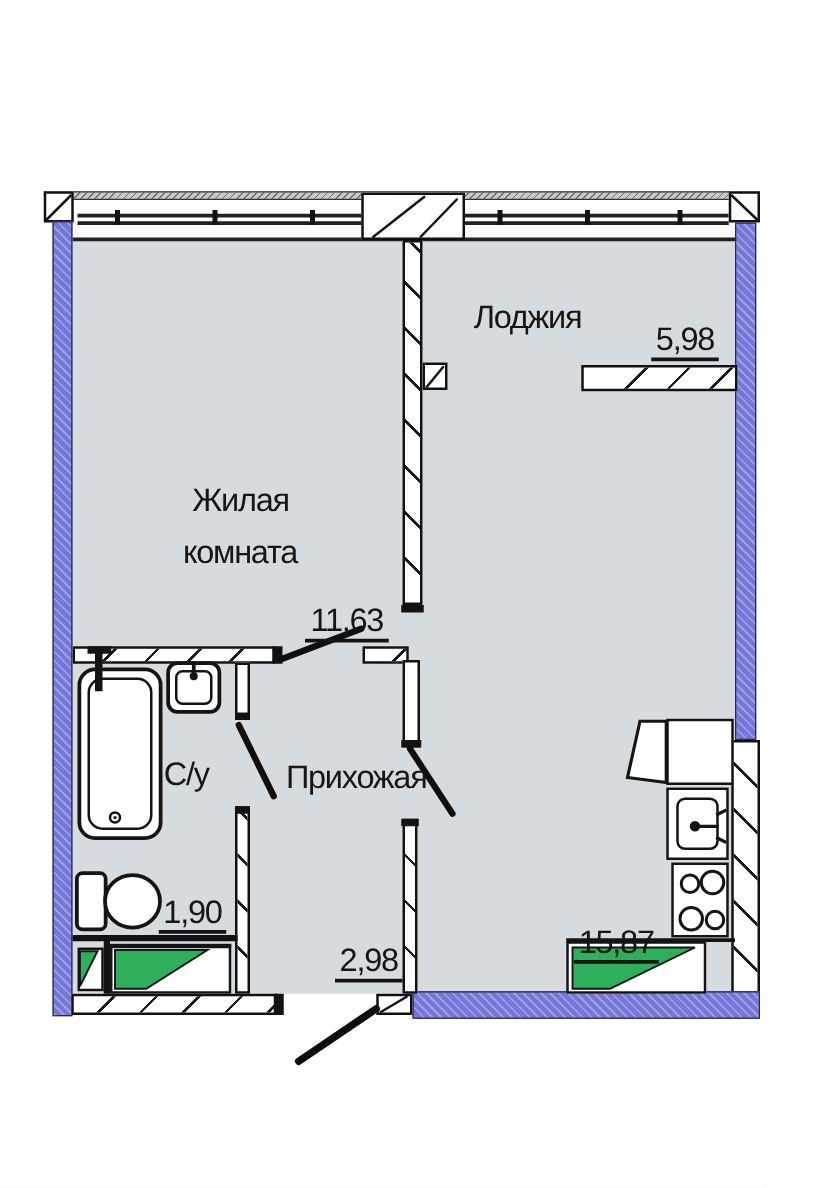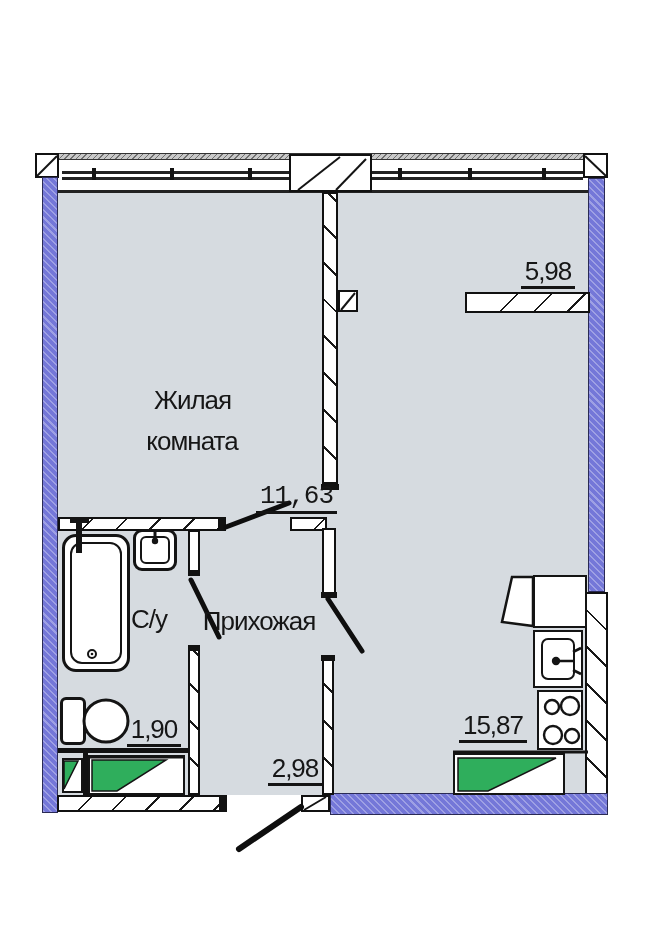--- a/index.html
+++ b/index.html
@@ -125,27 +125,28 @@
     </g>
 
     <g stroke="#0e0e0e" stroke-width="5" stroke-linecap="round">
       <path d="M226 527 L289 503"></path>
       <path d="M191 580 L219 637"></path>
       <path d="M328 599 L362 651"></path>
       <path d="M301 807 L239 849" stroke-width="6"></path>
     </g>
   </svg>
 
+  <div class="lbl" style="left:362px;top:238px;width:120px;">Лоджия</div>
   <div class="dim" style="left:508px;top:256px;width:80px;"><span>5,98</span></div>
 
   <div class="lbl" style="left:122px;top:426px;width:140px;">комната</div>
   <div class="lbl" style="left:135px;top:385px;width:115px;">Жилая</div>
-  <div class="dim" style="left:256px;top:481px;width:75px;font-family:Liberation Mono, monospace;"><span>11,63</span></div>
+  <div class="dim" style="left:240px;top:481px;width:75px;"><span>11,63</span></div>
 
-  <div class="dim" style="left:452px;top:710px;width:82px;"><span>15,87</span></div>
+  <div class="dim" style="left:452px;top:738px;width:82px;"><span>15,87</span></div>
 
   <div class="lbl" style="left:118px;top:604px;width:62px;">С/у</div>
   <div class="dim" style="left:119px;top:714px;width:70px;"><span>1,90</span></div>
 
-  <div class="lbl" style="left:184px;top:606px;width:150px;text-align:center;">Прихожая</div>
+  <div class="lbl" style="left:210px;top:606px;width:150px;text-align:center;">Прихожая</div>
   <div class="dim" style="left:260px;top:753px;width:70px;"><span>2,98</span></div>
 
 </div>
 
 </body></html>

